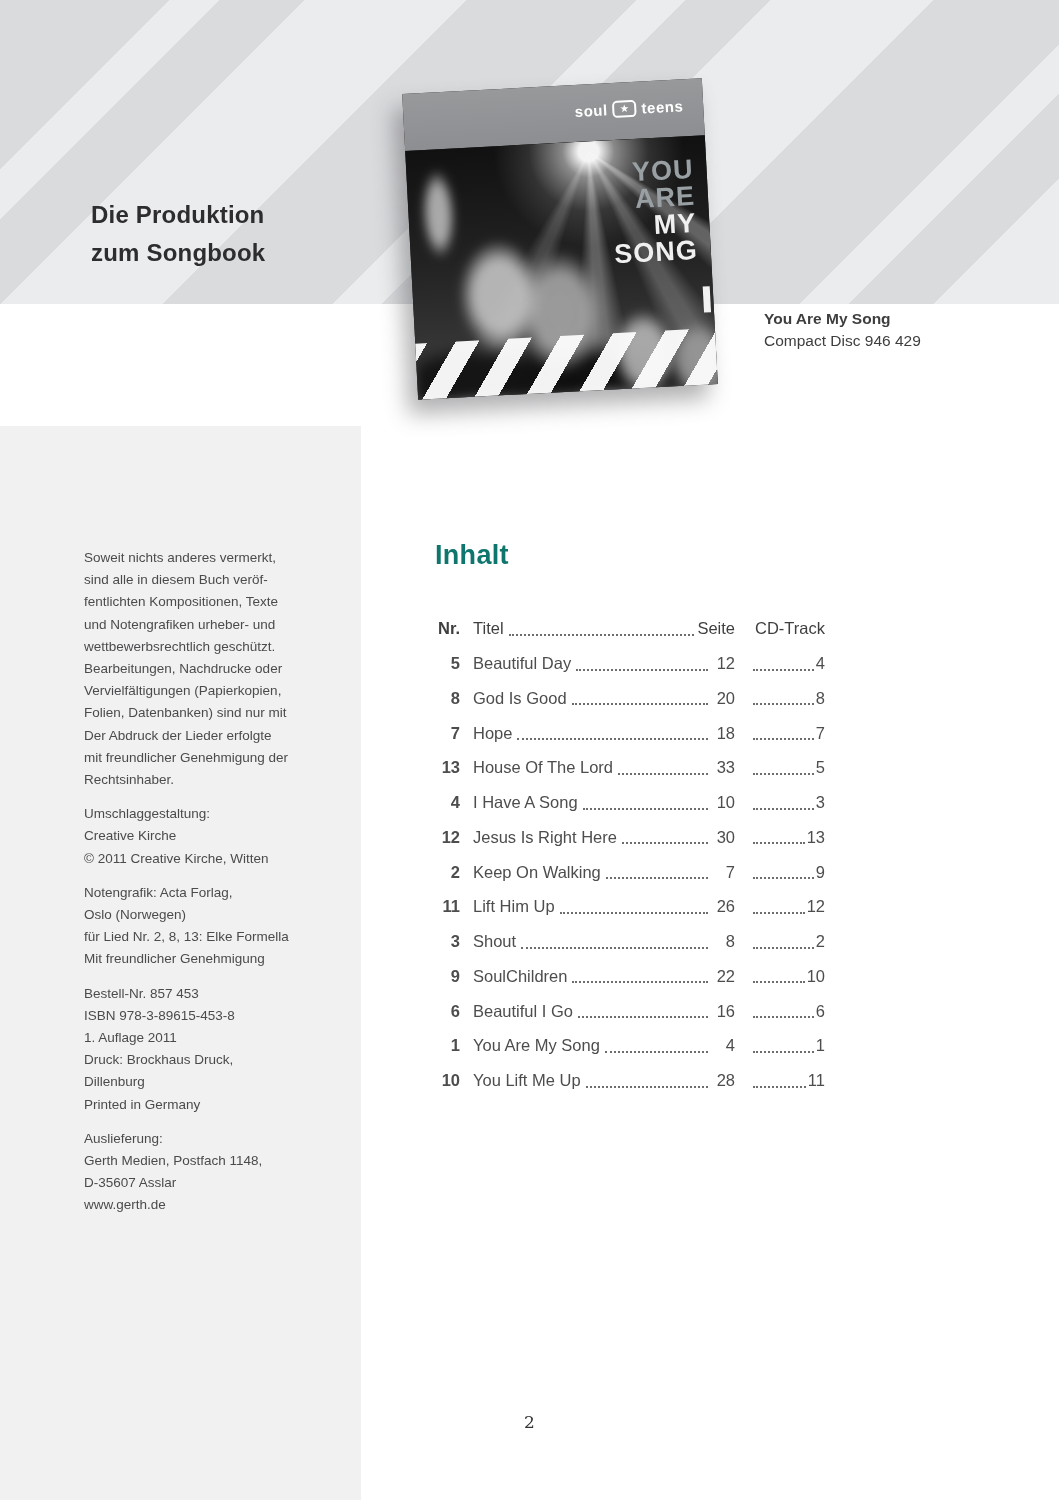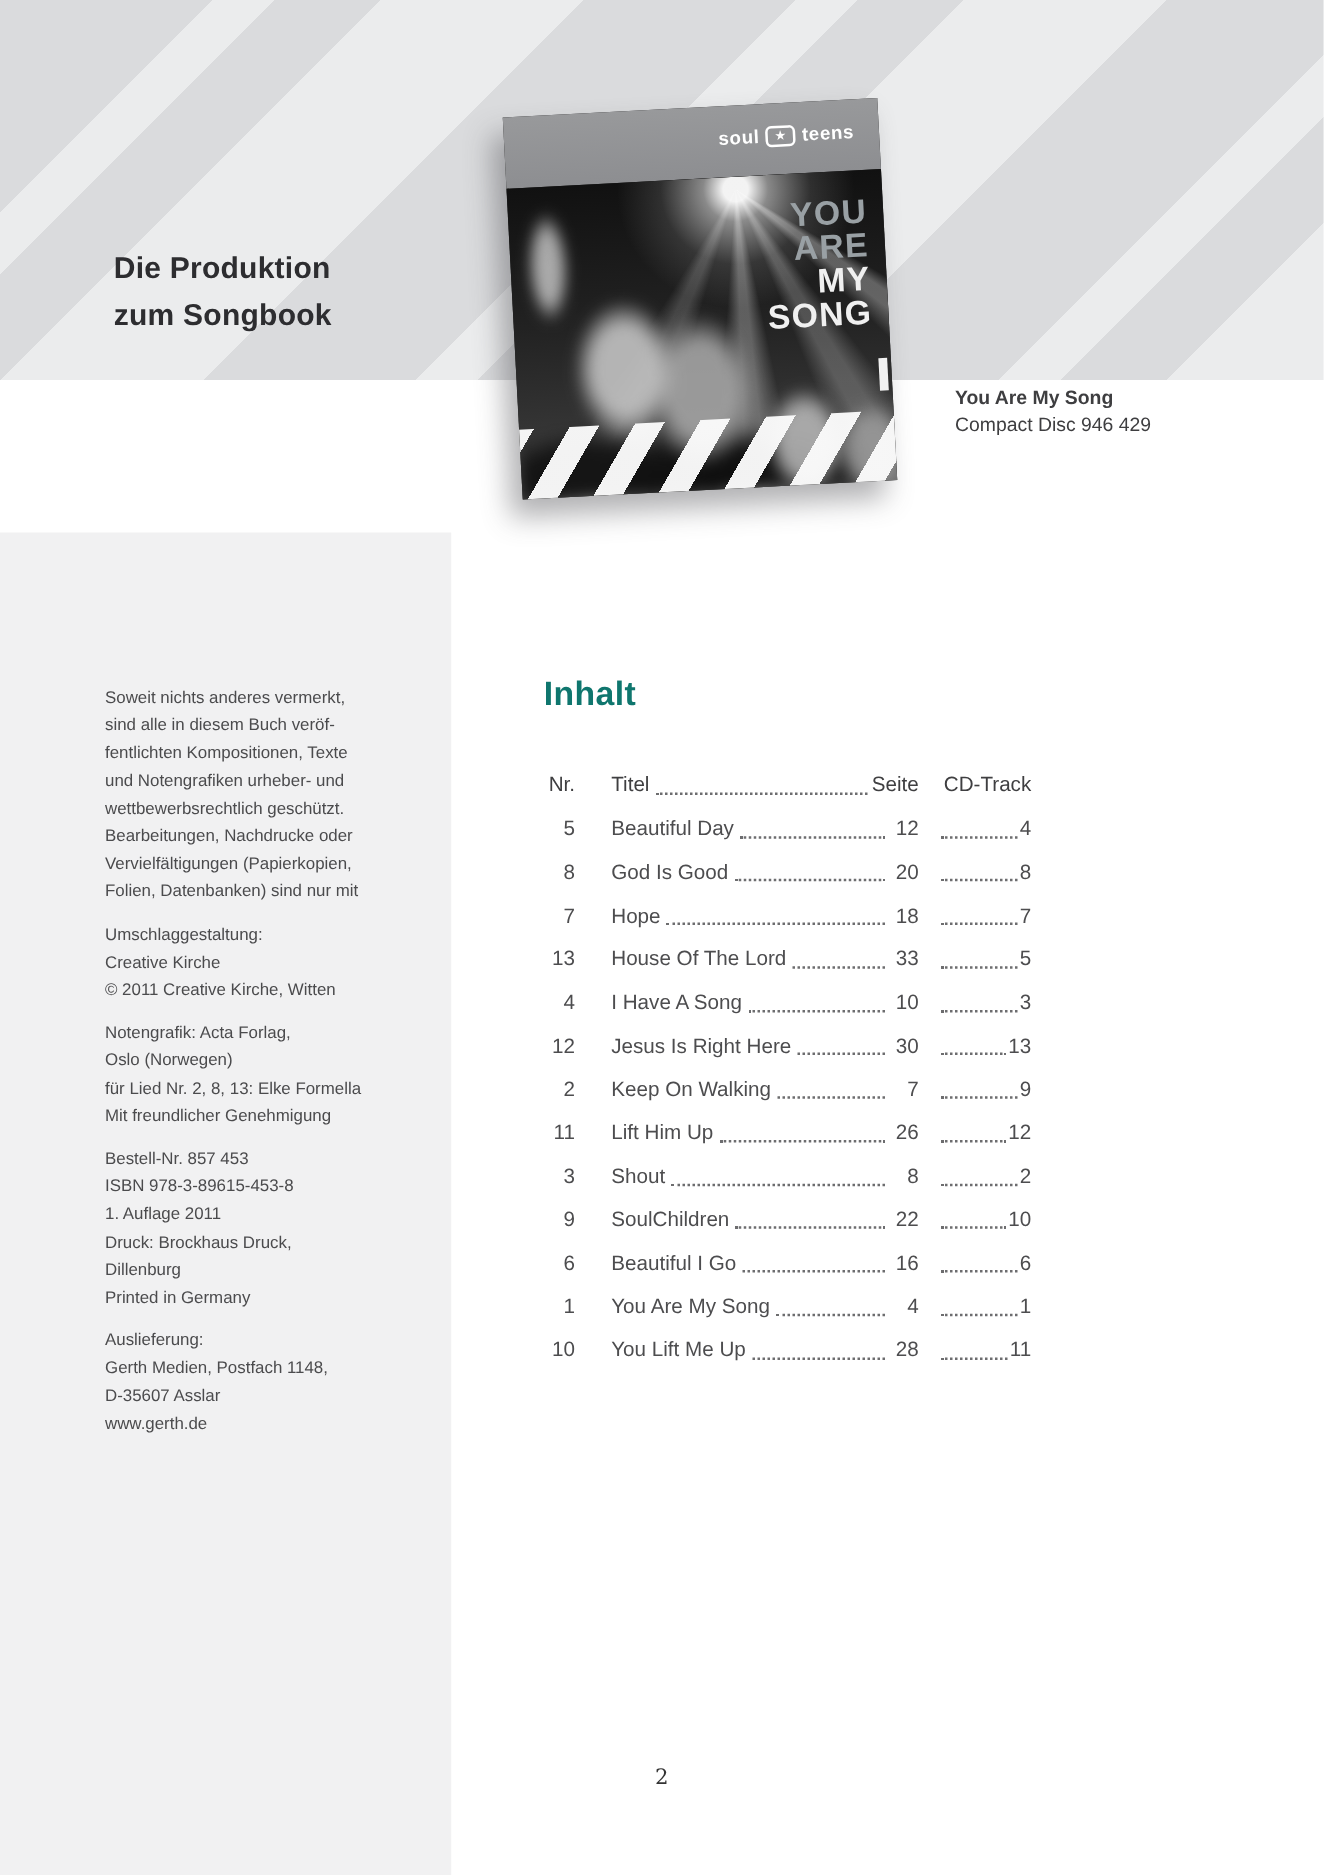--- a/index.html
+++ b/index.html
@@ -71,21 +71,21 @@
   .para{white-space:pre-line;margin:0 0 12px 0;}
   .wrap-block{position:relative;margin:0 0 12px 0;}
   .narrow{width:118px;white-space:pre-line;}
   .nocopy{position:absolute;left:108px;top:-14px;width:108px;height:108px;}
   
   .inhalt{position:absolute;left:435px;top:540px;width:390px;color:#4d4d4f;}
   .inhalt-title{font-size:27px;font-weight:bold;color:#0f766e;margin:0 0 46px 0;letter-spacing:.3px;}
   .toc-header{display:flex;align-items:baseline;font-size:16.5px;color:#3f3f41;
     line-height:22px;margin-bottom:13px;}
   .toc-row{display:flex;align-items:baseline;font-size:16.5px;line-height:22px;margin-bottom:12.75px;}
-  .toc-nr{width:25px;text-align:right;margin-right:29px;flex:none;}
+  .toc-nr{width:25px;text-align:right;margin-right:13px;flex:none;font-weight:bold;}
   .toc-title{flex:none;}
   .leader{flex:1;align-self:center;height:13px;border-bottom:2.4px dotted #6d6d6f;margin:0 3px 0 5px;}
   .toc-page{min-width:24px;text-align:right;flex:none;}
   .toc-trackcell{width:72px;margin-left:18px;display:flex;align-items:baseline;flex:none;}
   .toc-trackcell .leader{margin:0 2px 0 0;}
   .toc-track{text-align:right;flex:none;}
   .toc-cdtrack-h{width:72px;margin-left:18px;text-align:right;flex:none;}
   
   .pagenum{position:absolute;left:0;top:1412px;width:1059px;text-align:center;
     font-family:"DejaVu Serif",serif;font-size:17px;color:#333;}
@@ -120,28 +120,31 @@
       <div class="t-gray">ARE</div>
       <div class="t-white">MY</div>
       <div class="t-white">SONG</div>
     </div>
     <div class="cd-stripes"></div>
     <div class="cd-tick"></div>
   </div>
 </div>
 
 <div class="colophon">
-  <div class="para" style="margin-bottom:12px;">Soweit nichts anderes vermerkt,
+  <div class="para" style="margin-bottom:0;">Soweit nichts anderes vermerkt,
 sind alle in diesem Buch veröf-
 fentlichten Kompositionen, Texte
 und Notengrafiken urheber- und
 wettbewerbsrechtlich geschützt.
 Bearbeitungen, Nachdrucke oder
 Vervielfältigungen (Papierkopien,
 Folien, Datenbanken) sind nur mit</div>
+  <div class="para">Der Abdruck der Lieder erfolgte
+mit freundlicher Genehmigung der
+Rechtsinhaber.</div>
   <div class="para">Umschlaggestaltung:
 Creative Kirche
 © 2011 Creative Kirche, Witten</div>
   <div class="para">Notengrafik: Acta Forlag,
 Oslo (Norwegen)
 für Lied Nr. 2, 8, 13: Elke Formella
 Mit freundlicher Genehmigung</div>
   <div class="para">Bestell-Nr. 857 453
 ISBN 978-3-89615-453-8
 1. Auflage 2011

